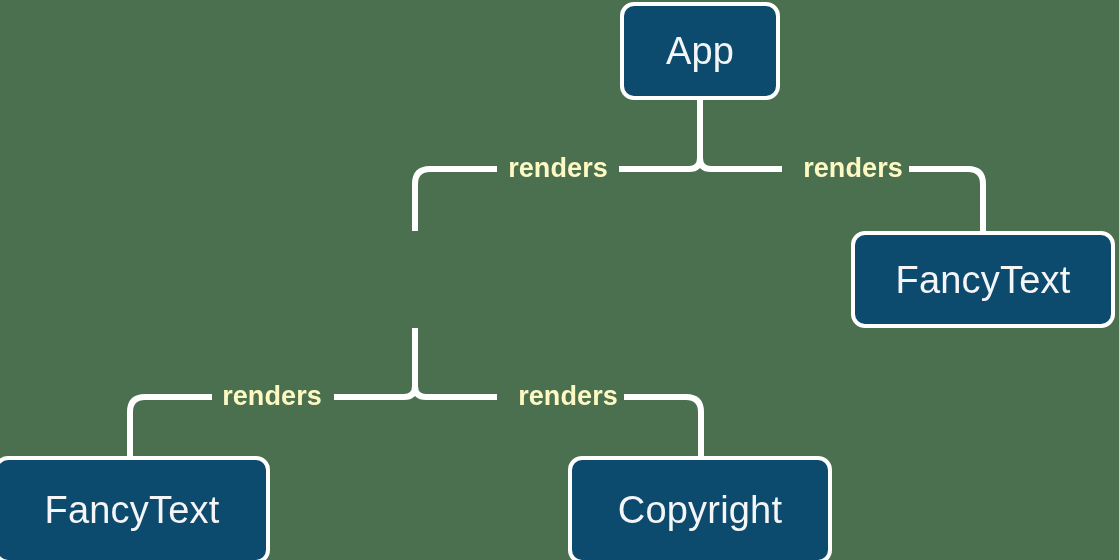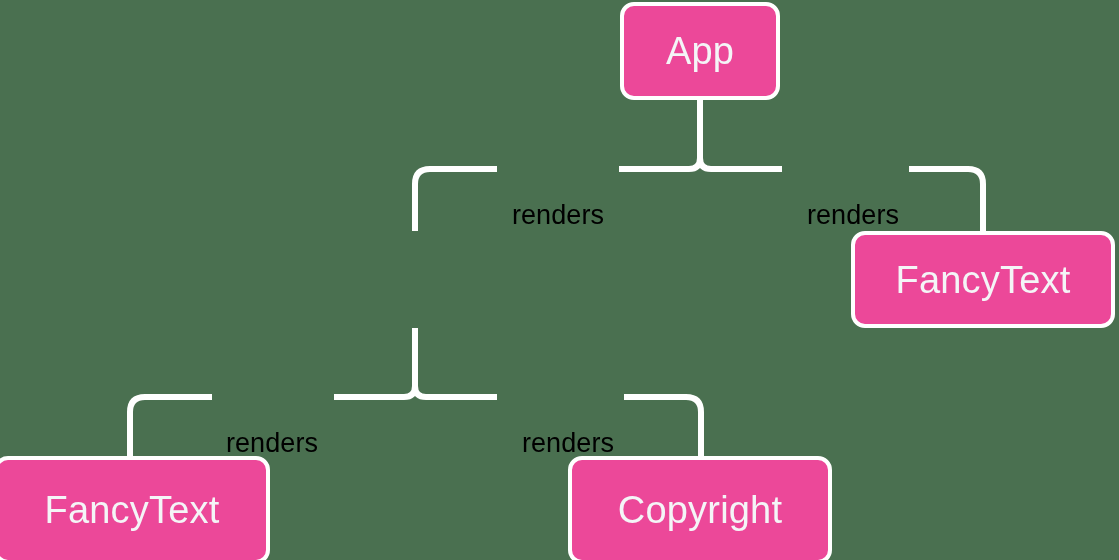--- a/index.html
+++ b/index.html
@@ -18,48 +18,47 @@
   #connector-layer {
     position: absolute;
     left: 0;
     top: 0;
     width: 1119px;
     height: 560px;
   }
   .node-box {
     position: absolute;
     box-sizing: border-box;
-    background: #ec4899;
+    background: #0c4a6e;
     border: 4px solid #ffffff;
     border-radius: 14px;
     display: flex;
     align-items: center;
     justify-content: center;
     color: #ffffff;
     z-index: 3;
   }
   .node-label {
     font-size: 38px;
     font-weight: 400;
     letter-spacing: 0.2px;
     line-height: 1;
     white-space: nowrap;
     color: #f4f5f7;
   }
   .edge-label {
     position: absolute;
     z-index: 4;
-    color: #000000;
+    color: #fef9c3;
     font-size: 27px;
-    font-weight: 400;
+    font-weight: 700;
     line-height: 1;
     white-space: nowrap;
     transform: translate(-50%, -50%);
     letter-spacing: 0.1px;
-    margin-top: 47px;
   }
 </style>
 </head>
 <body>
 
 <div id="diagram-root">
 
   <svg id="connector-layer" viewBox="0 0 1119 560" aria-hidden="true">
     <g fill="none" stroke="#ffffff" stroke-width="6" stroke-linecap="butt">
 

